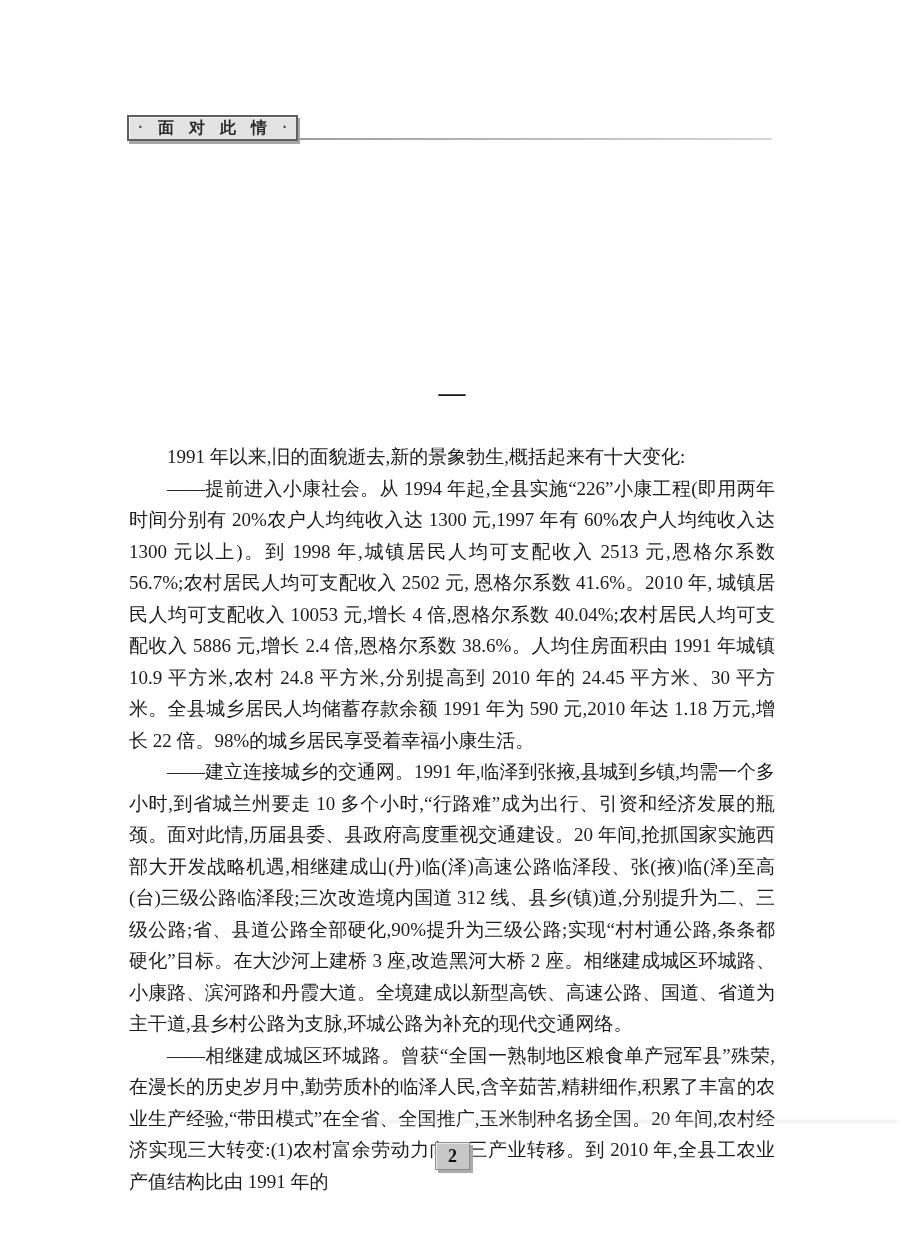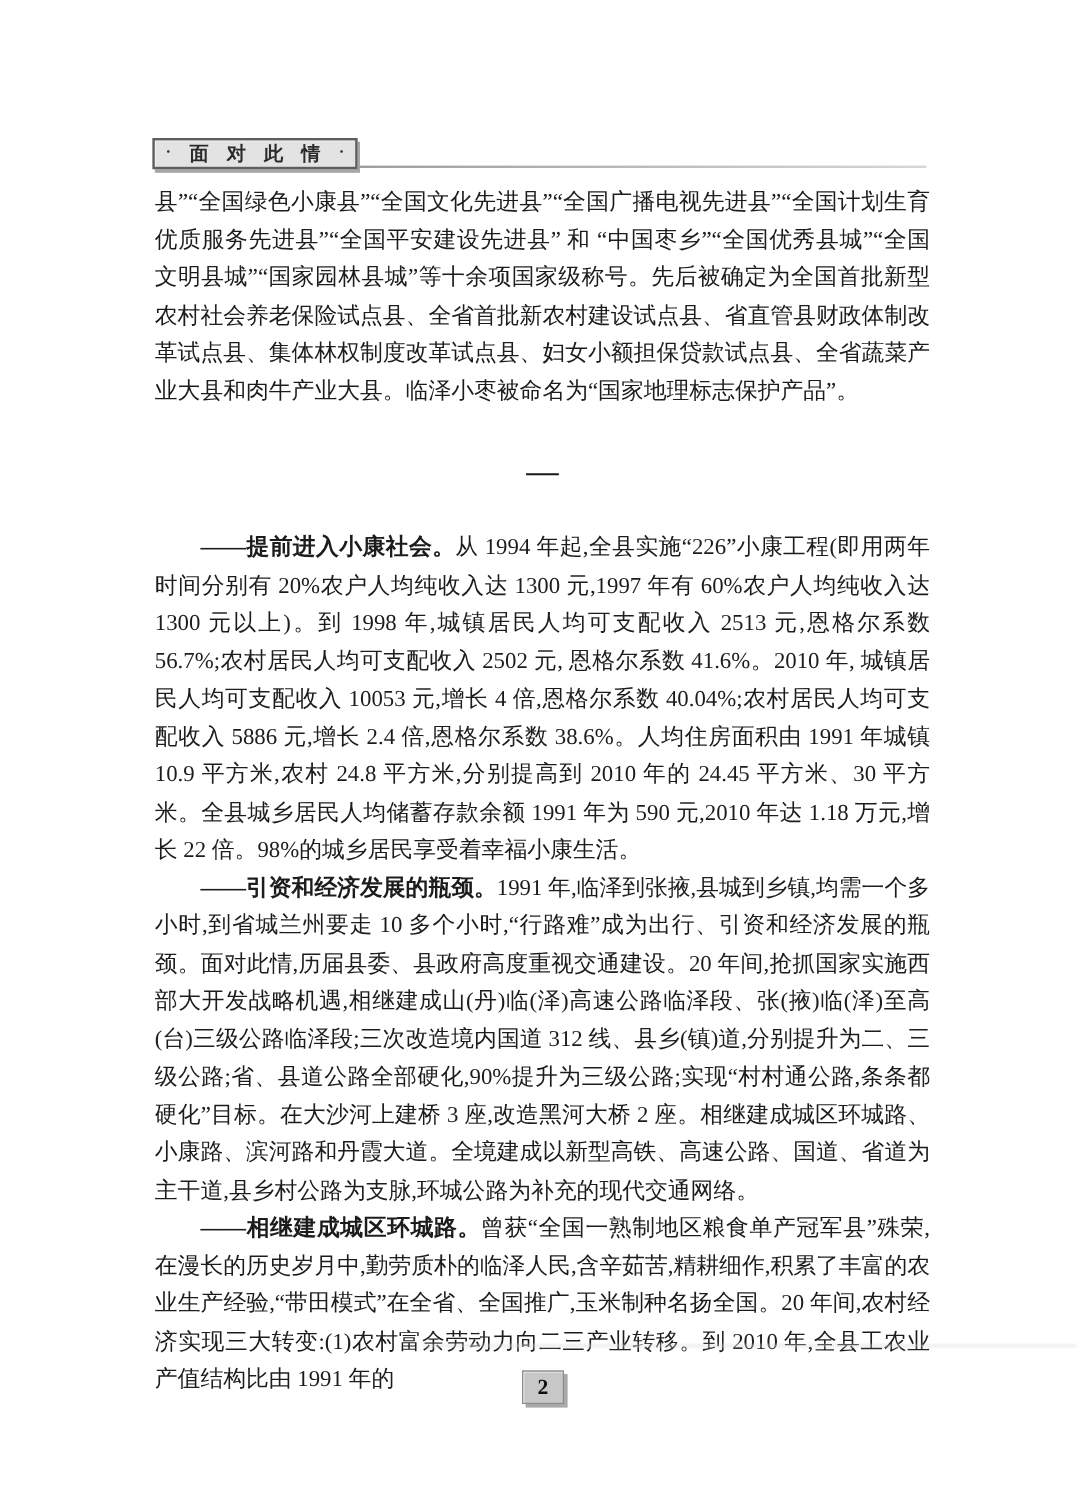--- a/index.html
+++ b/index.html
@@ -32,21 +32,21 @@
   
   .textcol {
     position:absolute; left:129px; width:646px;
     font-size:19px; line-height:31.5px;
     text-align:justify;
     color:#1c1c1c;
   }
   .para0 { top:153px; }
   .body2 { top:441px; }
   .body2 p { margin:0; text-indent:2em; }
-  .lead { font-weight:bold; }
+  .lead { font-weight:normal; }
   
   .divider {
     position:absolute; left:129px; top:378px; width:646px;
     text-align:center; line-height:30px;
   }
   .divider .dash {
     display:inline-block;
     font-weight:bold; font-size:27px; color:#171717;
     transform:scaleY(0.9);
   }
@@ -73,29 +73,29 @@
 
 <div class="page">
 
   <div class="header-box">
     <span class="dot">·</span>
     <span class="title">面对此情</span>
     <span class="dot">·</span>
   </div>
   <div class="header-rule"></div>
 
-  <div class="textcol para0">县”“全国绿色小康县”“全国文化先进县”“全国广播电视先进县”“全国计划生育优质服务先进县”“全国平安建设先进县” 和 “中国枣乡”“全国优秀县城”“全国文明县城”“国家园林县城”等十余项国家级称号。先后被确定为全国首批新型农村社会养老保险试点县、全省首批新农村建设试点县、省直管县财政体制改革试点县、集体林权制度改革试点县、妇女小额担保贷款试点县、全省蔬菜产业大县和肉牛产业大县。临泽小枣被命名为“国家地理标志保护产品”。</div>
 
   <div class="divider">
     <span class="dash">—</span>
   </div>
 
   <div class="textcol body2">
+    <p>1991 年以来,旧的面貌逝去,新的景象勃生,概括起来有十大变化:</p>
     <p><span class="lead">——提前进入小康社会。</span><span>从 1994 年起,全县实施“226”小康工程(即用两年时间分别有 20%农户人均纯收入达 1300 元,1997 年有 60%农户人均纯收入达 1300 元以上)。到 1998 年,城镇居民人均可支配收入 2513 元,恩格尔系数 56.7%;农村居民人均可支配收入 2502 元, 恩格尔系数 41.6%。2010 年, 城镇居民人均可支配收入 10053 元,增长 4 倍,恩格尔系数 40.04%;农村居民人均可支配收入 5886 元,增长 2.4 倍,恩格尔系数 38.6%。人均住房面积由 1991 年城镇 10.9 平方米,农村 24.8 平方米,分别提高到 2010 年的 24.45 平方米、30 平方米。全县城乡居民人均储蓄存款余额 1991 年为 590 元,2010 年达 1.18 万元,增长 22 倍。98%的城乡居民享受着幸福小康生活。</span></p>
-    <p><span class="lead">——引资和经济发展的瓶颈。</span><span>1991 年,临泽到张掖,县城到乡镇,均需一个多小时,到省城兰州要走 10 多个小时,“行路难”成为出行、引资和经济发展的瓶颈。面对此情,历届县委、县政府高度重视交通建设。20 年间,抢抓国家实施西部大开发战略机遇,相继建成山(丹)临(泽)高速公路临泽段、张(掖)临(泽)至高(台)三级公路临泽段;三次改造境内国道 312 线、县乡(镇)道,分别提升为二、三级公路;省、县道公路全部硬化,90%提升为三级公路;实现“村村通公路,条条都硬化”目标。在大沙河上建桥 3 座,改造黑河大桥 2 座。相继建成城区环城路、小康路、滨河路和丹霞大道。全境建成以新型高铁、高速公路、国道、省道为主干道,县乡村公路为支脉,环城公路为补充的现代交通网络。</span></p>
+    <p><span class="lead">——建立连接城乡的交通网。</span><span>1991 年,临泽到张掖,县城到乡镇,均需一个多小时,到省城兰州要走 10 多个小时,“行路难”成为出行、引资和经济发展的瓶颈。面对此情,历届县委、县政府高度重视交通建设。20 年间,抢抓国家实施西部大开发战略机遇,相继建成山(丹)临(泽)高速公路临泽段、张(掖)临(泽)至高(台)三级公路临泽段;三次改造境内国道 312 线、县乡(镇)道,分别提升为二、三级公路;省、县道公路全部硬化,90%提升为三级公路;实现“村村通公路,条条都硬化”目标。在大沙河上建桥 3 座,改造黑河大桥 2 座。相继建成城区环城路、小康路、滨河路和丹霞大道。全境建成以新型高铁、高速公路、国道、省道为主干道,县乡村公路为支脉,环城公路为补充的现代交通网络。</span></p>
     <p><span class="lead">——相继建成城区环城路。</span><span>曾获“全国一熟制地区粮食单产冠军县”殊荣,在漫长的历史岁月中,勤劳质朴的临泽人民,含辛茹苦,精耕细作,积累了丰富的农业生产经验,“带田模式”在全省、全国推广,玉米制种名扬全国。20 年间,农村经济实现三大转变:(1)农村富余劳动力向二三产业转移。到 2010 年,全县工农业产值结构比由 1991 年的</span></p>
   </div>
 
   <div class="smudge"></div>
 
   <div class="page-number-box">
     <span>2</span>
   </div>
 
 </div>

